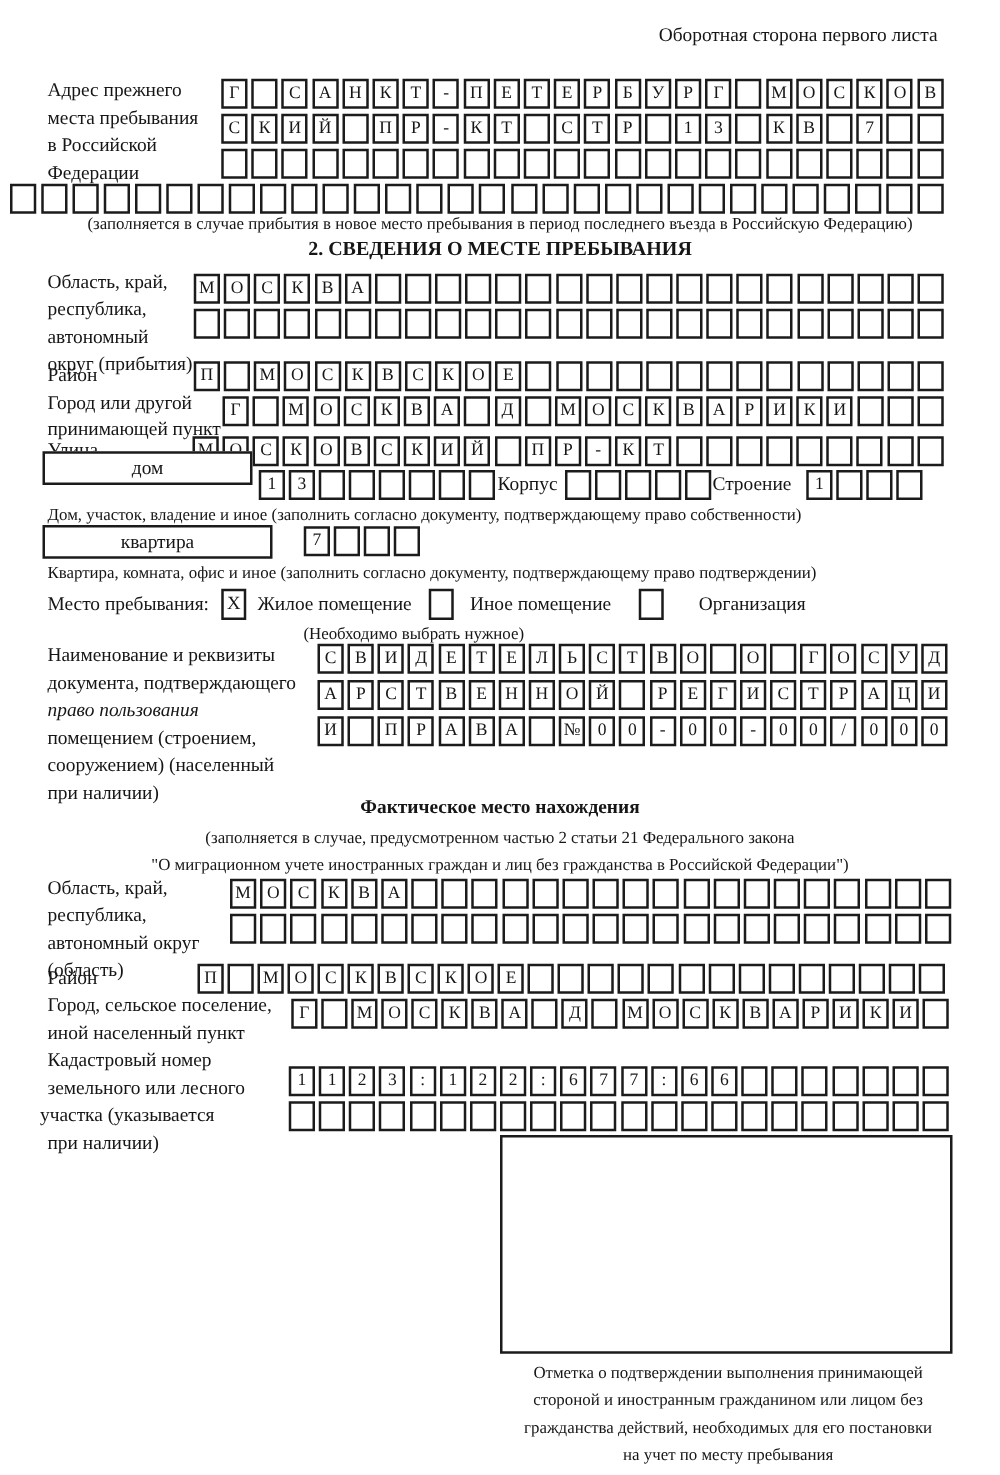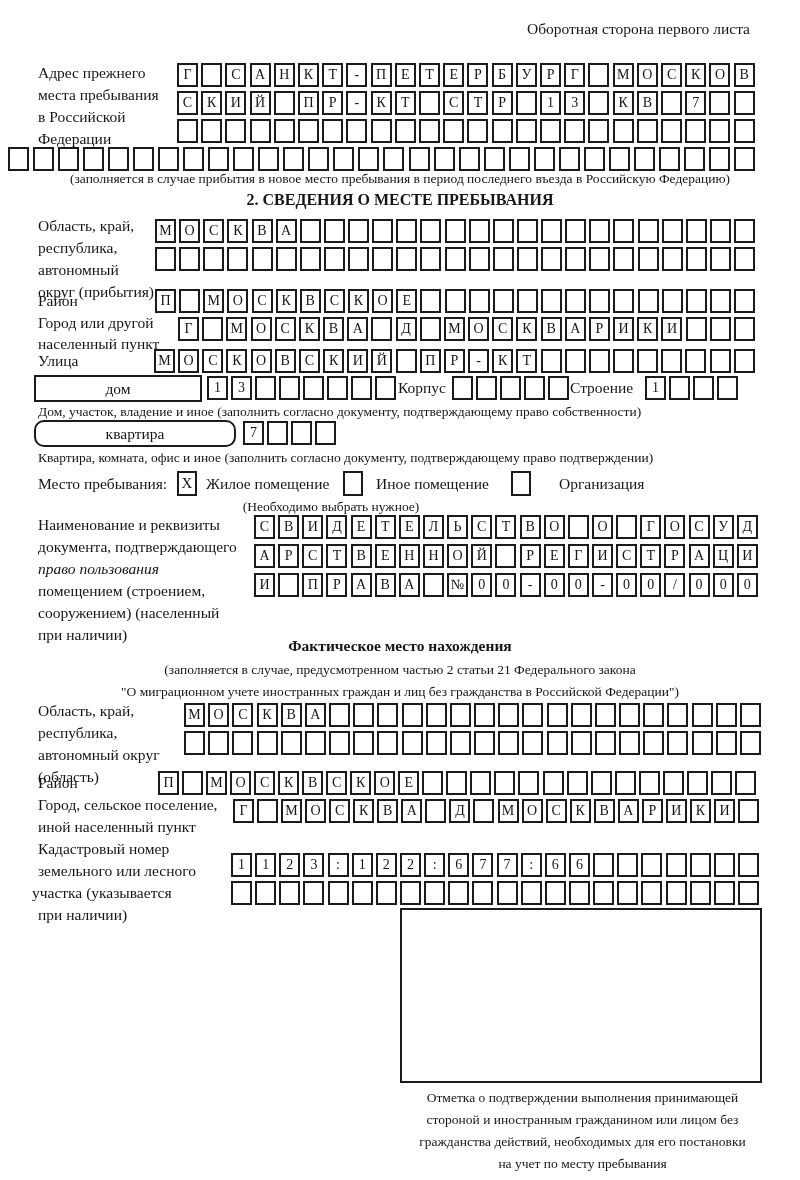--- a/index.html
+++ b/index.html
@@ -238,21 +238,21 @@
       <span class="cell"></span>
       <span class="cell"></span>
       <span class="cell"></span>
       <span class="cell"></span>
       <span class="cell"></span>
       <span class="cell"></span>
       <span class="cell"></span>
     </div>
 
   <span class="lbl" style="left:38px;top:314px;">Город или другой</span>
-  <span class="lbl" style="left:38px;top:335px;">населенный пункт</span>
+  <span class="lbl" style="left:38px;top:335px;">принимающей пункт</span>
   <div class="cellrow" style="left:178px;top:317px;width:577px;">
       <span class="cell">Г</span>
       <span class="cell"></span>
       <span class="cell">М</span>
       <span class="cell">О</span>
       <span class="cell">С</span>
       <span class="cell">К</span>
       <span class="cell">В</span>
       <span class="cell">А</span>
       <span class="cell"></span>
@@ -295,21 +295,21 @@
       <span class="cell"></span>
       <span class="cell"></span>
       <span class="cell"></span>
       <span class="cell"></span>
       <span class="cell"></span>
       <span class="cell"></span>
       <span class="cell"></span>
       <span class="cell"></span>
     </div>
 
-  <div class="bigfield" style="left:34px;top:375px;width:168px;height:27px;">дом</div>
+  <div class="bigfield" style="left:34px;top:361px;width:168px;height:27px;">дом</div>
   <div class="cellrow" style="left:207px;top:376px;width:189px;">
       <span class="cell">1</span>
       <span class="cell">3</span>
       <span class="cell"></span>
       <span class="cell"></span>
       <span class="cell"></span>
       <span class="cell"></span>
       <span class="cell"></span>
       <span class="cell"></span>
     </div>
@@ -323,21 +323,21 @@
     </div>
   <span class="lbl" style="left:570px;top:379px;">Строение</span>
   <div class="cellrow" style="left:645px;top:376px;width:93px;">
       <span class="cell">1</span>
       <span class="cell"></span>
       <span class="cell"></span>
       <span class="cell"></span>
     </div>
   <span class="note" style="left:38px;top:404px;">Дом, участок, владение и иное (заполнить согласно документу, подтверждающему право собственности)</span>
 
-  <div class="bigfield" style="left:34px;top:420px;width:202px;height:27px;border-radius:10px;">квартира</div>
+  <div class="bigfield" style="left:34px;top:420px;width:184px;height:27px;">квартира</div>
   <div class="cellrow" style="left:243px;top:421px;width:93px;">
       <span class="cell">7</span>
       <span class="cell"></span>
       <span class="cell"></span>
       <span class="cell"></span>
     </div>
   <span class="note" style="left:38px;top:450px;">Квартира, комната, офис и иное (заполнить согласно документу, подтверждающему право подтверждении)</span>
 
   <span class="lbl" style="left:38px;top:475px;">Место пребывания:</span>
   <div class="cb" style="left:177px;top:471px;">X</div>

